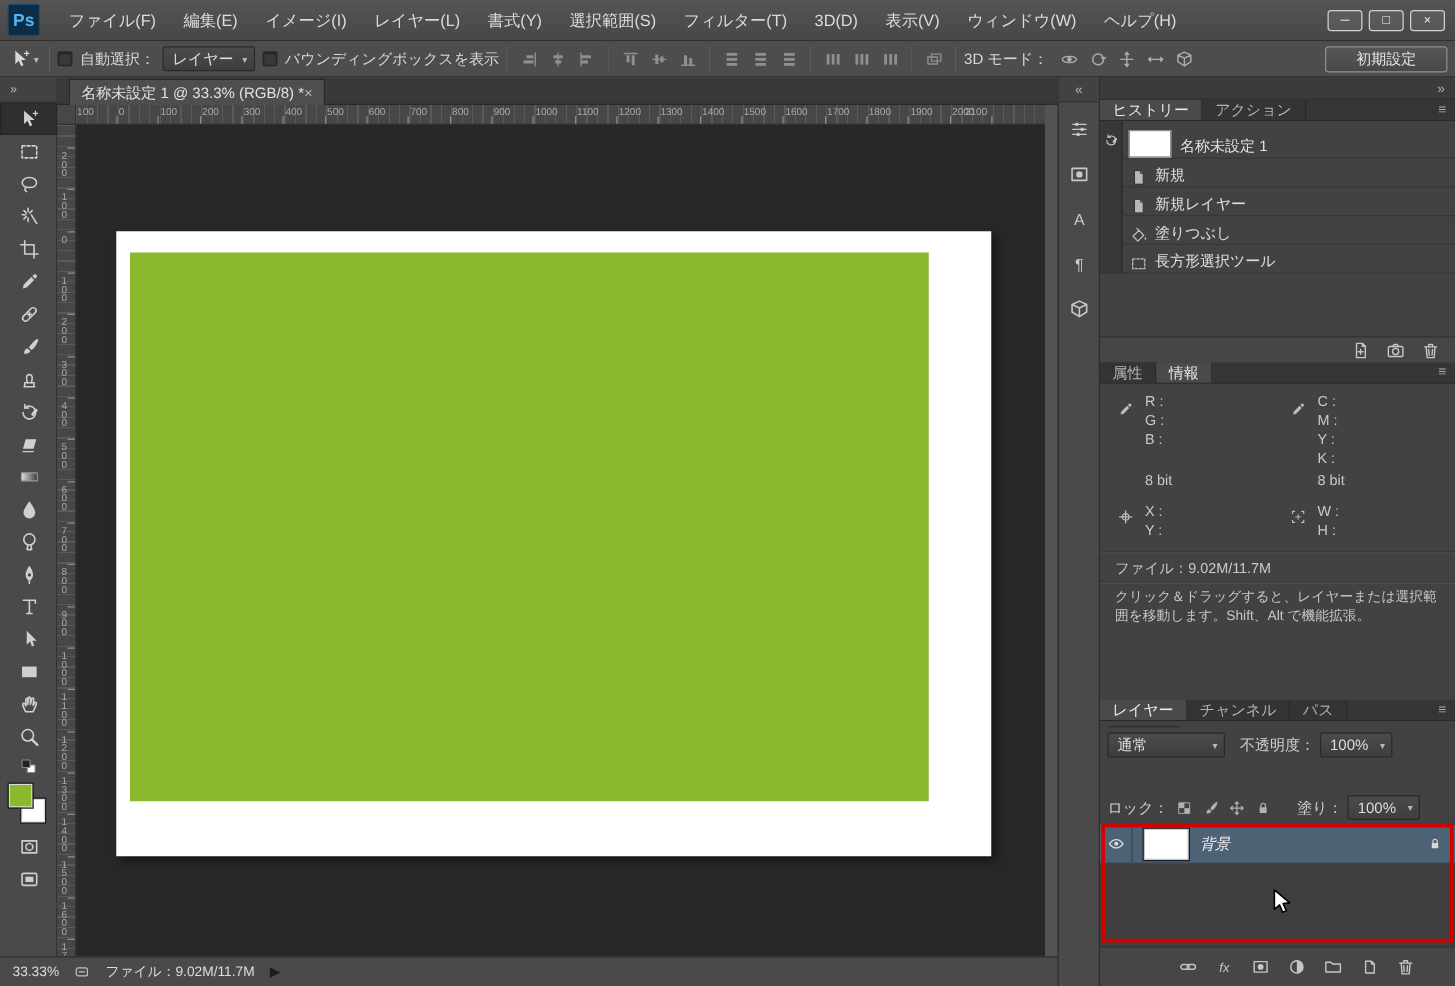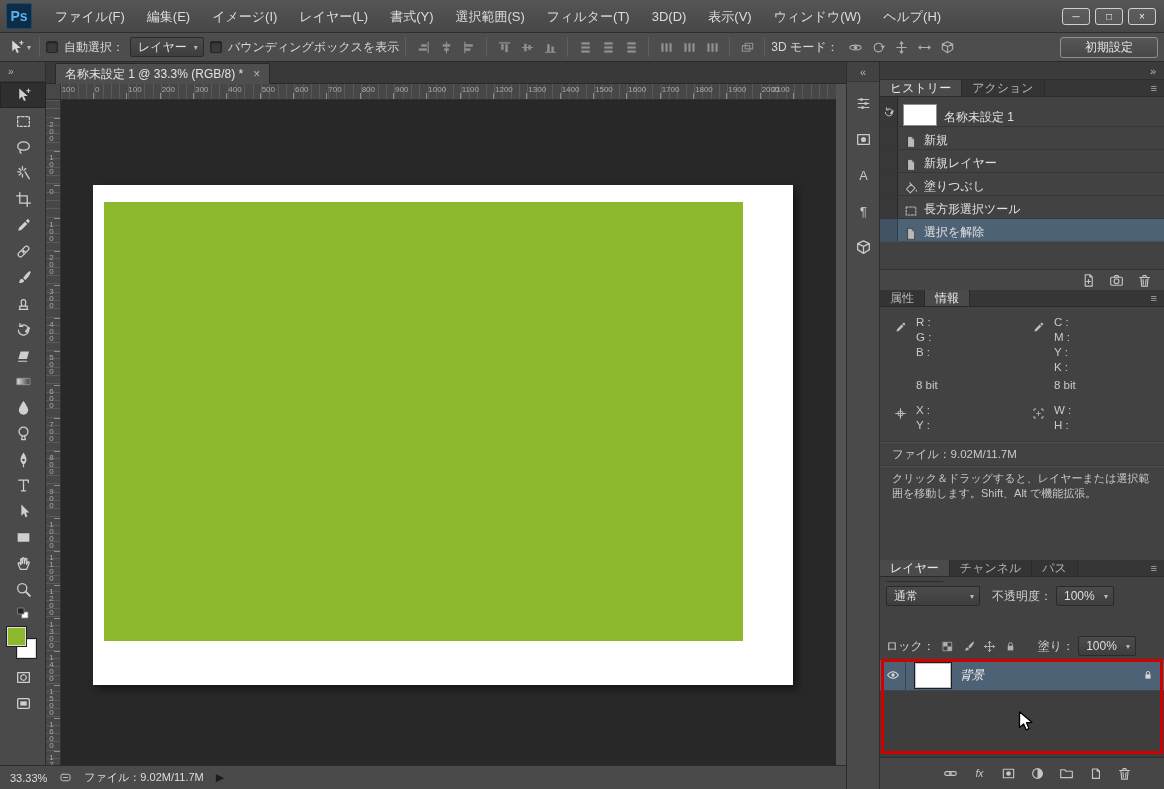--- a/index.html
+++ b/index.html
@@ -48,21 +48,21 @@
   .tool.selected{background:#2f2f2f;box-shadow:inset 0 0 0 1px #242424}
   #mini-swatch{width:46px;height:22px;display:flex;align-items:center;justify-content:center;color:#cfcfcf}
   #swatches{position:relative;width:46px;height:40px}
   #bg-swatch{position:absolute;left:17px;top:15px;width:19px;height:19px;border:1px solid #dcdcdc;outline:1px solid #1f1f1f}
   #fg-swatch{position:absolute;left:7px;top:3px;width:19px;height:19px;border:1px solid #dcdcdc;outline:1px solid #1f1f1f}
 
   
   #doc-area{position:absolute;left:46px;top:62px;width:800px;height:703px;background:#535353}
   #tabbar{position:absolute;left:0;top:0;width:800px;height:22px;background:#393939;border-bottom:1px solid #292929}
   #doc-tab{position:absolute;left:9px;top:1px;height:21px;background:#4e4e4e;border:1px solid #292929;border-bottom:none;
-           display:flex;align-items:center;padding:0 9px;gap:10px;font-size:12px;color:#e2e2e2;white-space:nowrap}
+           display:flex;align-items:center;padding:0 9px;font-size:12px;color:#e2e2e2;white-space:nowrap}
   #doc-tab .close{color:#b3b3b3}
   #ruler-corner{position:absolute;left:0;top:22px;width:15px;height:16px;background:#474747;
                 border-right:1px solid #313131;border-bottom:1px solid #313131}
   #ruler-top{position:absolute;left:15px;top:22px;width:775px;height:16px;background:#474747;border-bottom:1px solid #313131;
              overflow:hidden;background-image:repeating-linear-gradient(to right,rgba(255,255,255,.10) 0 1px,transparent 1px 8.33px)}
   .rt-label{position:absolute;top:1px;font-size:8px;color:#a9a9a9}
   .rt-tick{position:absolute;bottom:0;width:1px;height:6px;background:#8d8d8d}
   #ruler-left{position:absolute;left:0;top:38px;width:15px;height:665px;background:#474747;border-right:1px solid #313131;
               overflow:hidden;background-image:repeating-linear-gradient(to bottom,rgba(255,255,255,.10) 0 1px,transparent 1px 8.33px)}
   .rl-label{position:absolute;left:1px;font-size:8px;color:#a9a9a9;writing-mode:vertical-rl;text-orientation:upright;letter-spacing:-2px}
@@ -696,30 +696,20 @@
           </div>
           <div class="hist-row">
             <div class="hist-well"></div>
             <div class="hist-icon">
               <svg viewBox="0 0 16 16" width="14" height="14" fill="none" stroke="currentColor" stroke-width="1.2" stroke-linecap="round" stroke-linejoin="round">
                 <rect x="2.5" y="3.5" width="11" height="9" stroke-dasharray="2.2 1.6"></rect>
               </svg>
             </div>
             <div class="hist-label">長方形選択ツール</div>
           </div>
-          <div class="hist-row selected" style="background: rgb(78, 98, 118);">
-            <div class="hist-well"></div>
-            <div class="hist-icon">
-              <svg viewBox="0 0 16 16" width="14" height="14" fill="none" stroke="currentColor" stroke-width="1.2" stroke-linecap="round" stroke-linejoin="round">
-                <path d="M4.5 1.8 H9.5 L12 4.3 V14 H4.5 Z" fill="#b9b9b9" stroke="#2e2e2e" stroke-width="0.7"></path>
-                <path d="M9.5 1.8 V4.3 H12" fill="none" stroke="#2e2e2e" stroke-width="0.7"></path>
-              </svg>
-            </div>
-            <div class="hist-label">選択を解除</div>
-          </div>
         </div>
     </div>
     <div id="hist-footer">
         <div class="icon-btn">
           <svg viewBox="0 0 16 16" width="15" height="15" fill="none" stroke="currentColor" stroke-width="1.2" stroke-linecap="round" stroke-linejoin="round">
             <path d="M4.5 1.8 H9.5 L12 4.3 V14 H4.5 Z M9.5 1.8 V4.3 H12"></path>
             <path d="M8 7 v4 M6 9 h4"></path>
           </svg>
         </div>
         <div class="icon-btn">

